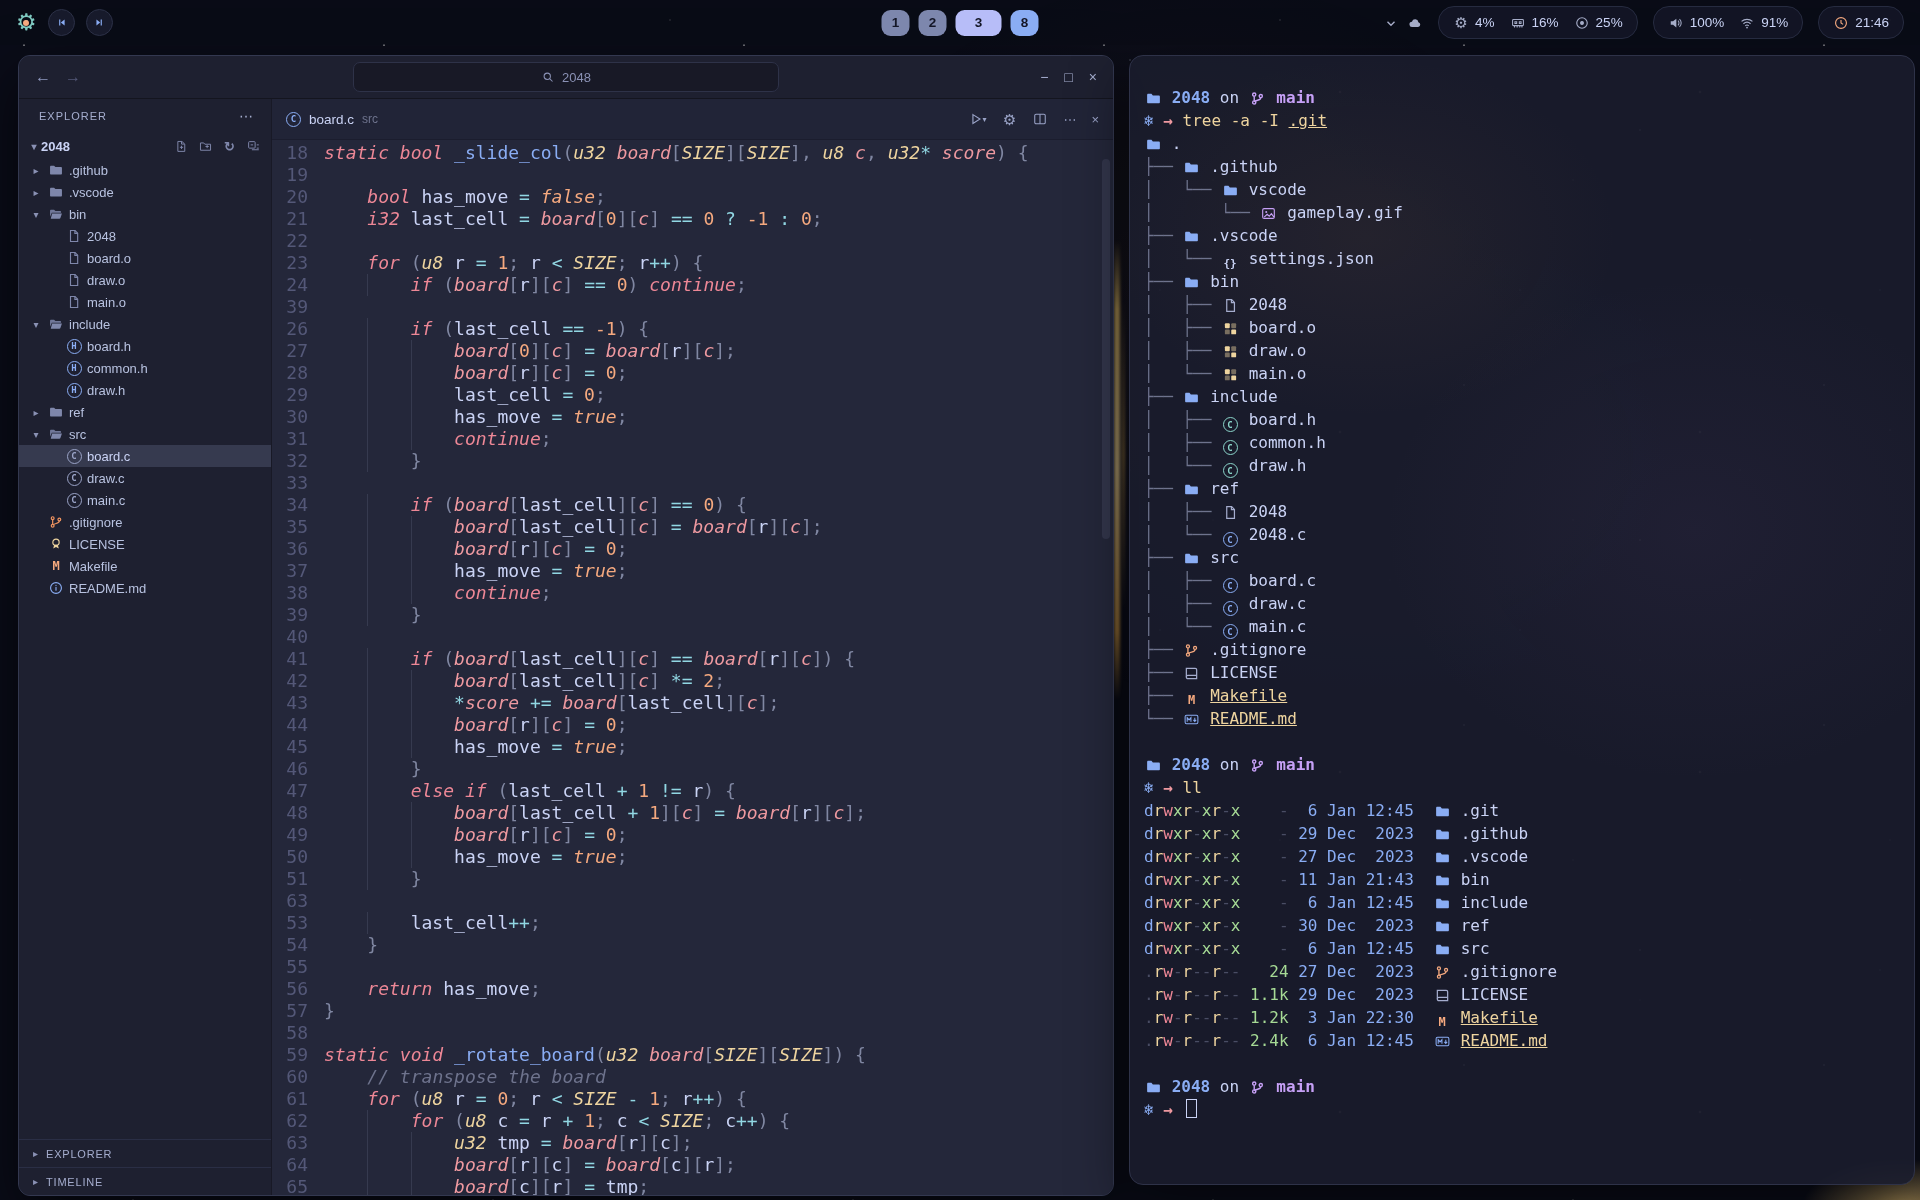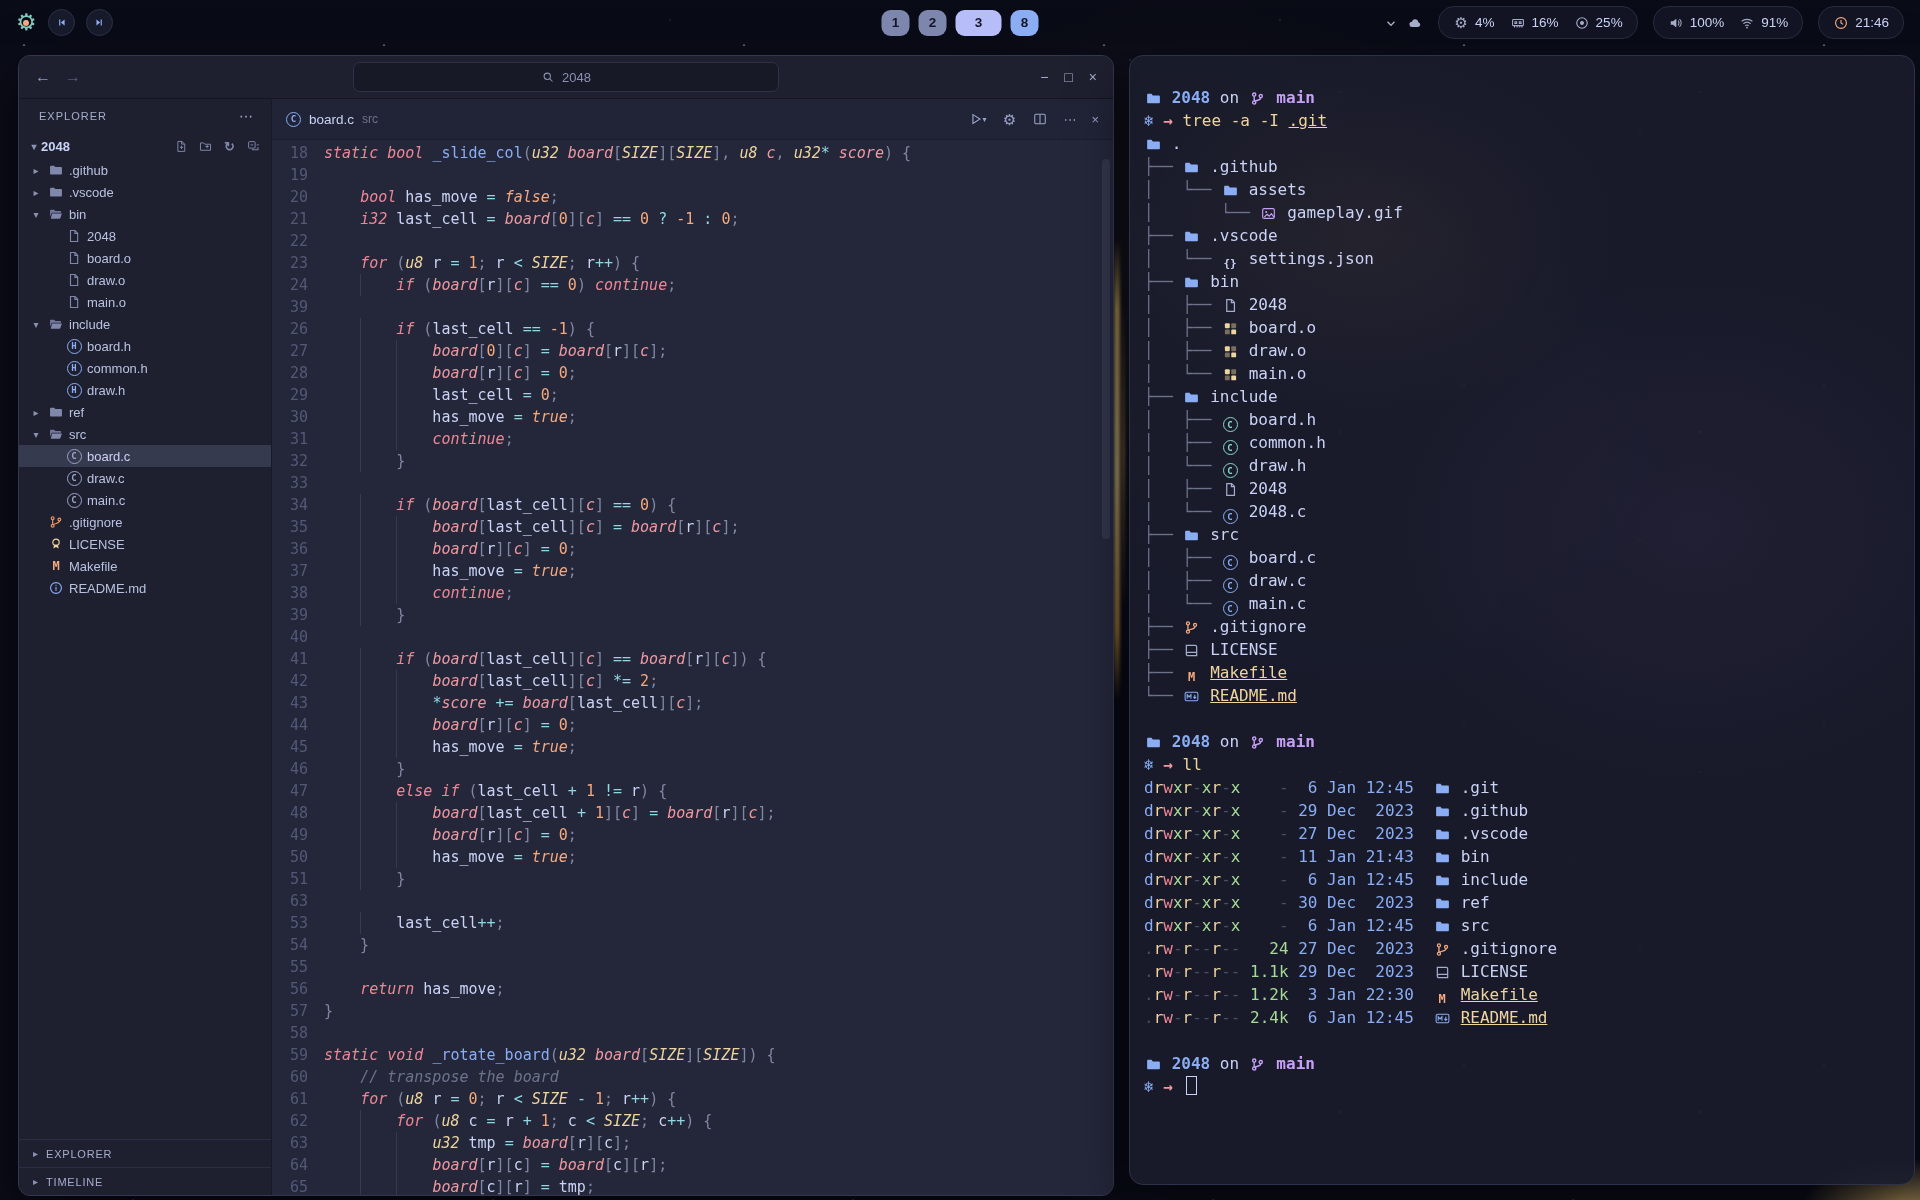--- a/index.html
+++ b/index.html
@@ -110,21 +110,21 @@
   .vs-tabbar{height:40px;flex:0 0 40px;background:#212437;display:flex;align-items:center;padding:0 14px;
     border-bottom:1px solid #1b1d2e;}
   .vs-tab{display:flex;align-items:center;gap:8px;color:#cad3f5;font-size:13.5px;cursor:pointer;}
   .vs-tab .cl-badge{color:#8aadf4;}
   .tab-hint{color:#6e738d;font-size:12px;}
   .tab-actions{margin-left:auto;display:flex;gap:15px;color:#9aa3c7;align-items:center;font-size:13px;}
   .tab-actions .icw{cursor:pointer;}
   .run-wrap{display:flex;align-items:center;cursor:pointer;}
   .run-caret{font-size:8px;margin-left:-2px;}
 
-  .vs-code{flex:1;background:#24273a;font-family:"DejaVu Sans Mono",monospace;font-size:15px;line-height:22px;
+  .vs-code{flex:1;background:#24273a;font-family:"DejaVu Sans Mono",monospace;font-size:18px;line-height:22px;
     padding-top:2px;overflow:hidden;position:relative;}
   .cl{display:flex;height:22px;white-space:pre;}
   .ln{flex:0 0 36px;text-align:right;color:#545878;user-select:none;}
   .lc{margin-left:16px;position:relative;}
   .guide{position:absolute;top:0;bottom:0;width:1px;background:#363a4f;}
   .sy-k{color:#ed8796;font-style:italic;}
   .sy-t{color:#eed49f;font-style:italic;}
   .sy-fn{color:#8aadf4;}
   .sy-p{color:#ee99a0;font-style:italic;}
   .sy-v{color:#cad3f5;}
@@ -613,21 +613,21 @@
         </svg></span> <span class="pbranch">main</span></div>
     <div class="tline"><span class="psym">❄</span> <span class="parrow">→</span> <span class="tok-c">tree -a -I </span><span class="tok-u">.git</span></div>
     <div class="tline"><span class="tpre"></span><span class="icw i-folder"><svg viewBox="0 0 16 16" fill="currentColor">
           <path d="M1.2 4.2c0-.7.5-1.2 1.2-1.2h3.4l1.5 1.7h6.3c.7 0 1.2.5 1.2 1.2v6c0 .7-.5 1.2-1.2 1.2H2.4c-.7 0-1.2-.5-1.2-1.2z"></path>
         </svg></span> <span class="tname">.</span></div>
     <div class="tline"><span class="tpre">├── </span><span class="icw i-folder"><svg viewBox="0 0 16 16" fill="currentColor">
           <path d="M1.2 4.2c0-.7.5-1.2 1.2-1.2h3.4l1.5 1.7h6.3c.7 0 1.2.5 1.2 1.2v6c0 .7-.5 1.2-1.2 1.2H2.4c-.7 0-1.2-.5-1.2-1.2z"></path>
         </svg></span> <span class="tname">.github</span></div>
     <div class="tline"><span class="tpre">│   └── </span><span class="icw i-folder"><svg viewBox="0 0 16 16" fill="currentColor">
           <path d="M1.2 4.2c0-.7.5-1.2 1.2-1.2h3.4l1.5 1.7h6.3c.7 0 1.2.5 1.2 1.2v6c0 .7-.5 1.2-1.2 1.2H2.4c-.7 0-1.2-.5-1.2-1.2z"></path>
-        </svg></span> <span class="tname">assets</span></div>
+        </svg></span> <span class="tname">vscode</span></div>
     <div class="tline"><span class="tpre">│       └── </span><span class="icw i-image"><svg viewBox="0 0 16 16" fill="none" stroke="currentColor" stroke-width="1.2">
           <rect x="1.8" y="2.8" width="12.4" height="10.4" rx="1.5"></rect>
           <circle cx="5.6" cy="6.4" r="1.1" fill="currentColor" stroke="none"></circle>
           <path d="M3.4 11.8l3.2-3 2.2 2 2.3-2.6 2.7 3.6"></path>
         </svg></span> <span class="tname">gameplay.gif</span></div>
     <div class="tline"><span class="tpre">├── </span><span class="icw i-folder"><svg viewBox="0 0 16 16" fill="currentColor">
           <path d="M1.2 4.2c0-.7.5-1.2 1.2-1.2h3.4l1.5 1.7h6.3c.7 0 1.2.5 1.2 1.2v6c0 .7-.5 1.2-1.2 1.2H2.4c-.7 0-1.2-.5-1.2-1.2z"></path>
         </svg></span> <span class="tname">.vscode</span></div>
     <div class="tline"><span class="tpre">│   └── </span><span class="icw i-json"><span class="braces">{}</span></span> <span class="tname">settings.json</span></div>
     <div class="tline"><span class="tpre">├── </span><span class="icw i-folder"><svg viewBox="0 0 16 16" fill="currentColor">
@@ -654,20 +654,23 @@
           <rect x="8.8" y="2.5" width="5.2" height="5.2" rx="1" fill-opacity=".45"></rect>
           <rect x="2" y="9" width="5.2" height="5.2" rx="1" fill-opacity=".45"></rect>
           <rect x="8.8" y="9" width="5.2" height="5.2" rx="1"></rect>
         </svg></span> <span class="tname">main.o</span></div>
     <div class="tline"><span class="tpre">├── </span><span class="icw i-folder"><svg viewBox="0 0 16 16" fill="currentColor">
           <path d="M1.2 4.2c0-.7.5-1.2 1.2-1.2h3.4l1.5 1.7h6.3c.7 0 1.2.5 1.2 1.2v6c0 .7-.5 1.2-1.2 1.2H2.4c-.7 0-1.2-.5-1.2-1.2z"></path>
         </svg></span> <span class="tname">include</span></div>
     <div class="tline"><span class="tpre">│   ├── </span><span class="icw i-hlang"><span class="cl-badge">C</span></span> <span class="tname">board.h</span></div>
     <div class="tline"><span class="tpre">│   ├── </span><span class="icw i-hlang"><span class="cl-badge">C</span></span> <span class="tname">common.h</span></div>
     <div class="tline"><span class="tpre">│   └── </span><span class="icw i-hlang"><span class="cl-badge">C</span></span> <span class="tname">draw.h</span></div>
+    <div class="tline"><span class="tpre">├── </span><span class="icw i-folder"><svg viewBox="0 0 16 16" fill="currentColor">
+          <path d="M1.2 4.2c0-.7.5-1.2 1.2-1.2h3.4l1.5 1.7h6.3c.7 0 1.2.5 1.2 1.2v6c0 .7-.5 1.2-1.2 1.2H2.4c-.7 0-1.2-.5-1.2-1.2z"></path>
+        </svg></span> <span class="tname">ref</span></div>
     <div class="tline"><span class="tpre">│   ├── </span><span class="icw i-file"><svg viewBox="0 0 16 16" fill="none" stroke="currentColor" stroke-width="1.3">
           <path d="M4 1.7h5.2l3 3v9.6H4z"></path>
           <path d="M9 1.7V5h3.4"></path>
         </svg></span> <span class="tname">2048</span></div>
     <div class="tline"><span class="tpre">│   └── </span><span class="icw i-clang"><span class="cl-badge">C</span></span> <span class="tname">2048.c</span></div>
     <div class="tline"><span class="tpre">├── </span><span class="icw i-folder"><svg viewBox="0 0 16 16" fill="currentColor">
           <path d="M1.2 4.2c0-.7.5-1.2 1.2-1.2h3.4l1.5 1.7h6.3c.7 0 1.2.5 1.2 1.2v6c0 .7-.5 1.2-1.2 1.2H2.4c-.7 0-1.2-.5-1.2-1.2z"></path>
         </svg></span> <span class="tname">src</span></div>
     <div class="tline"><span class="tpre">│   ├── </span><span class="icw i-clang"><span class="cl-badge">C</span></span> <span class="tname">board.c</span></div>
     <div class="tline"><span class="tpre">│   ├── </span><span class="icw i-clang"><span class="cl-badge">C</span></span> <span class="tname">draw.c</span></div>

